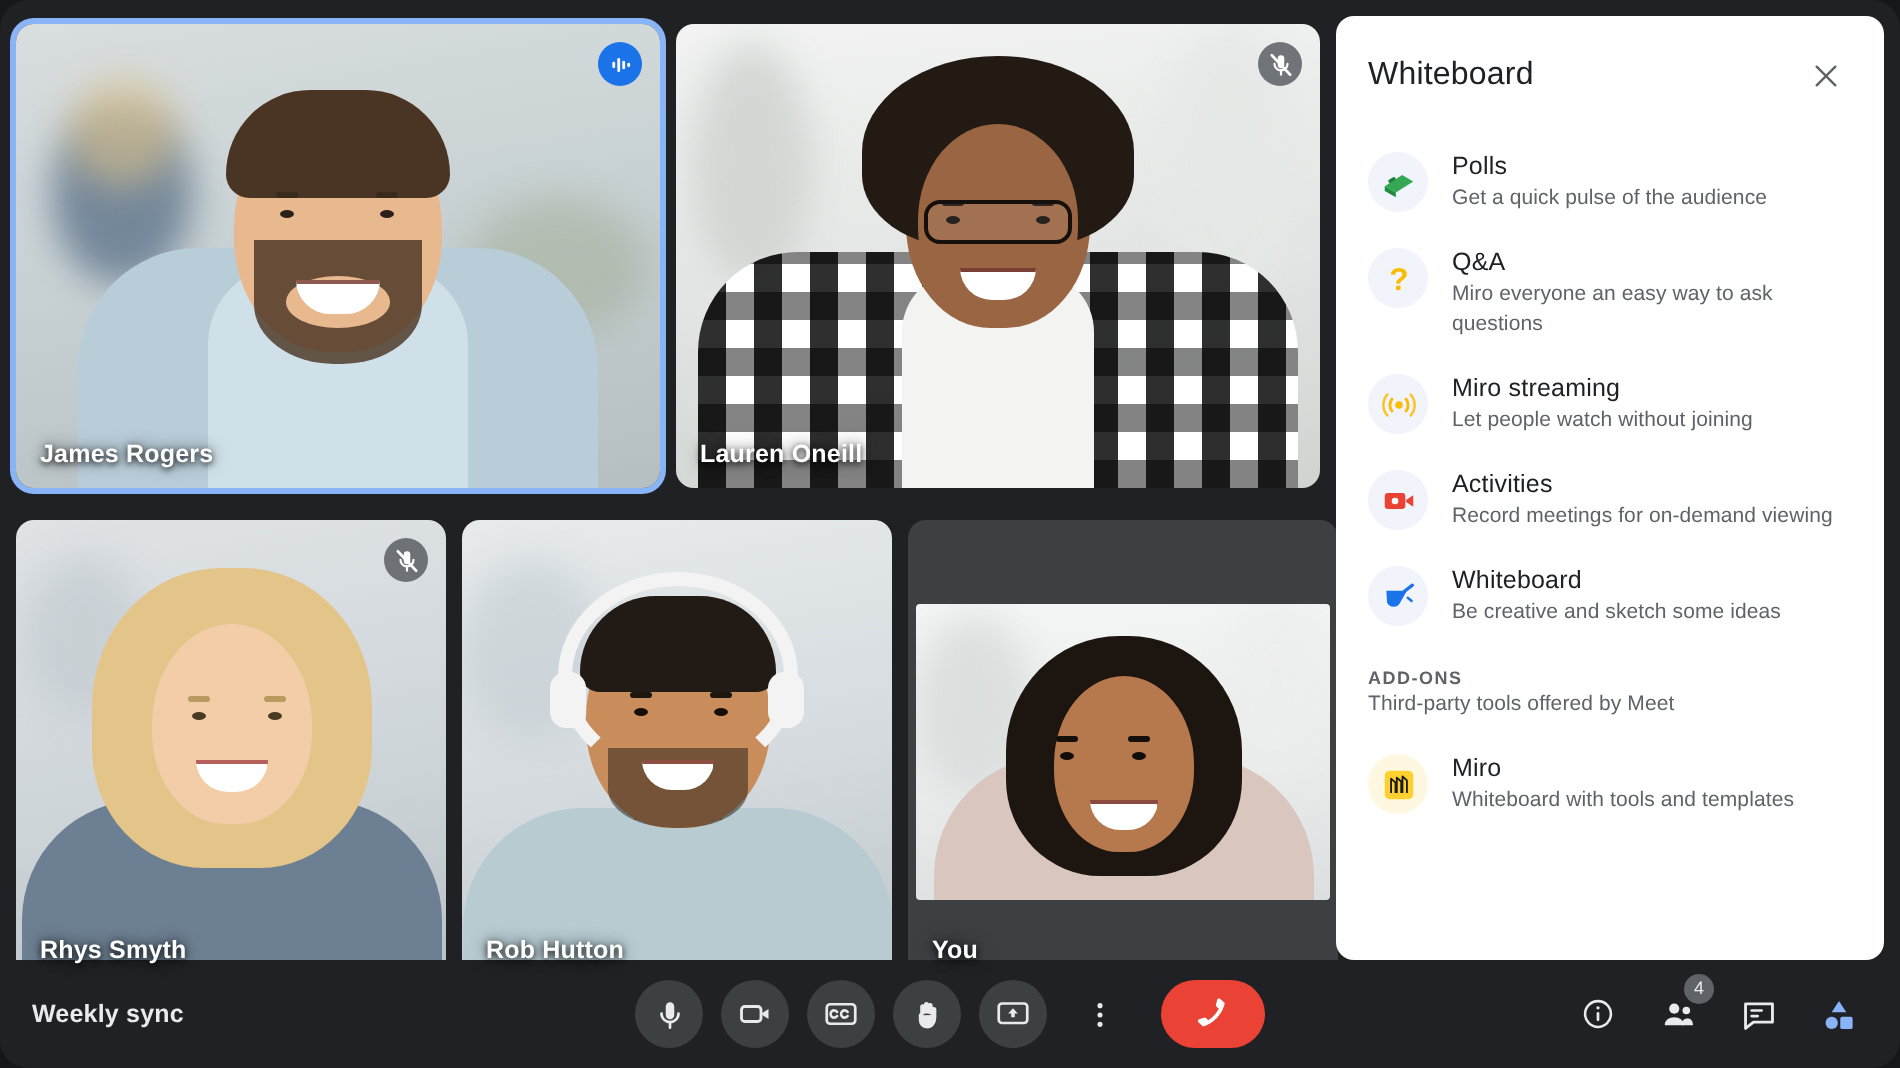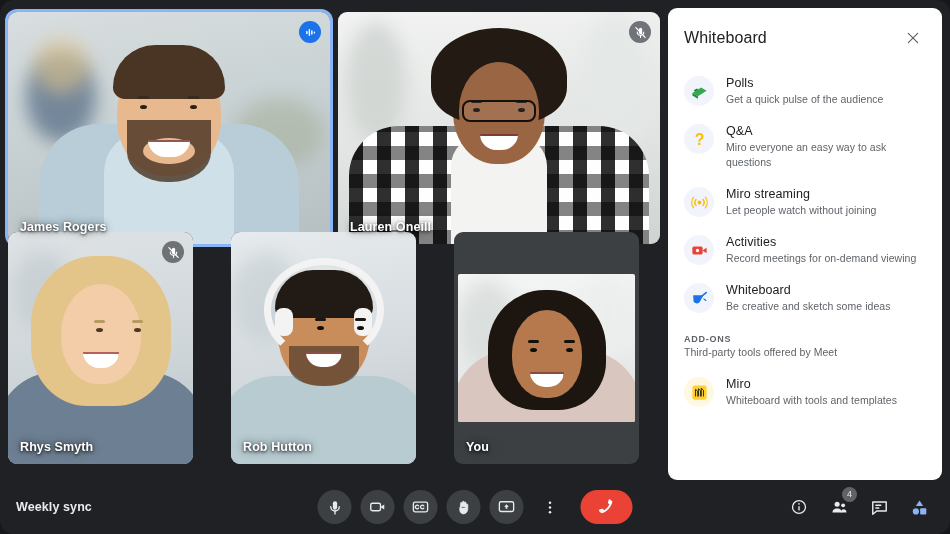--- a/index.html
+++ b/index.html
@@ -31,21 +31,21 @@
   }
 
   .tile {
     position: absolute;
     border-radius: 9px;
     overflow: hidden;
     background: #3c4043;
   }
 
   .tile.r1 { top: 4px; height: 232px; width: 322px; }
-  .tile.r2 { top: 224px; height: 232px; width: 185px; }
+  .tile.r2 { top: 252px; height: 232px; width: 215px; }
 
   .tile-1 { left: 0; }
   .tile-2 { left: 330px; }
   .tile-3 { left: 0; }
   .tile-4 { left: 223px; }
   .tile-5 { left: 446px; width: 214px; }
 
   .tile.active-speaker {
     box-shadow: 0 0 0 3px #8ab4f8;
   }

